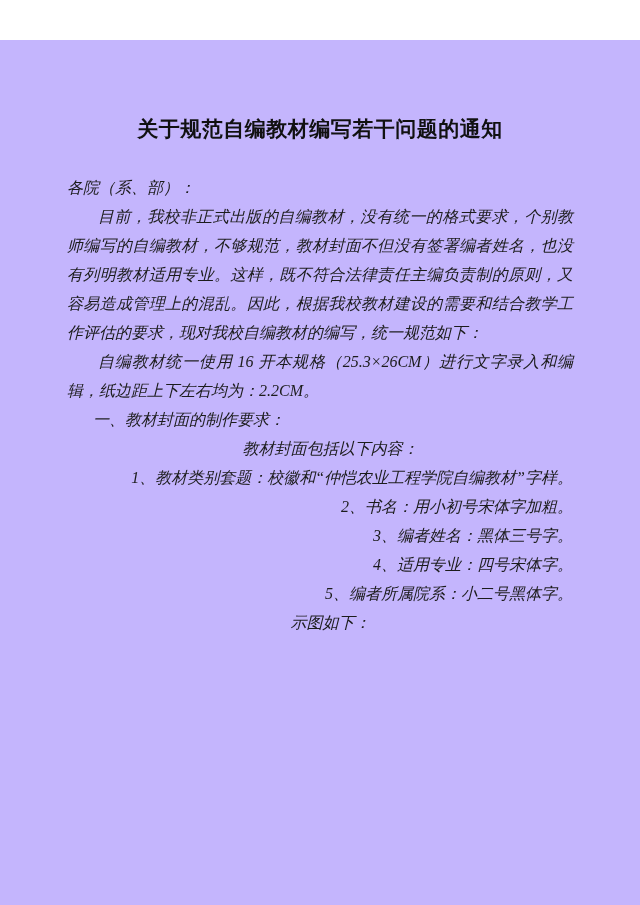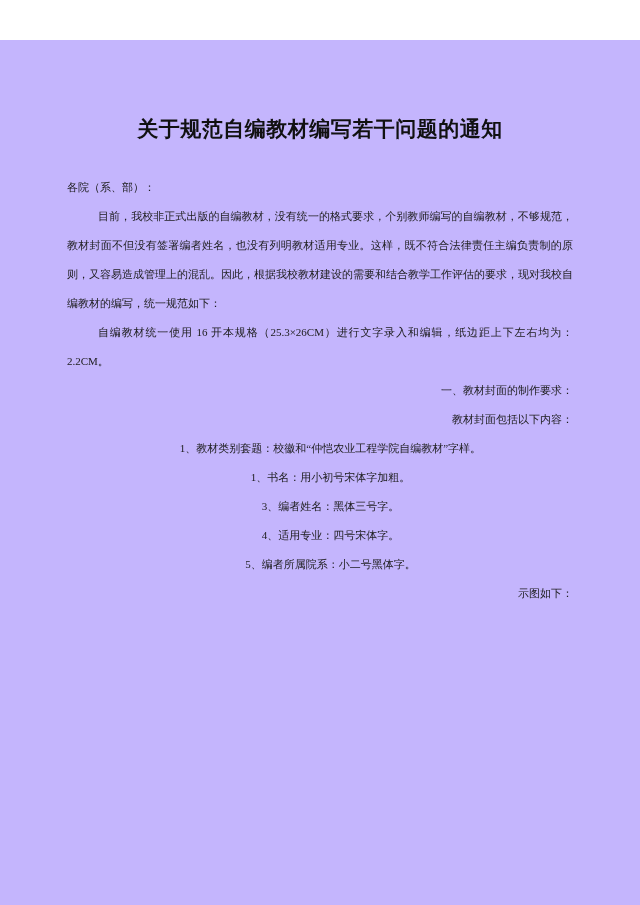--- a/index.html
+++ b/index.html
@@ -29,34 +29,35 @@
     line-height: 26px;
     color: #111111;
     letter-spacing: 0.5px;
   }
   .doc-body {
     position: absolute;
     top: 133px;
     left: 67px;
     width: 506px;
     font-family: "Liberation Serif", "DejaVu Serif", serif;
-    font-size: 11px;
+    font-size: 16px;
     line-height: 29px;
     text-align: justify;
     text-justify: inter-ideograph;
+    font-style: italic;
   }
   .doc-body p {
     margin: 0;
     padding: 0;
   }
   .salutation { text-indent: 0; }
   .para { text-indent: 31px; }
-  .heading { text-indent: 26px; text-align: right; }
-  .intro, .closing { text-indent: 21px; text-align: right; }
-  .list-item { text-indent: 21px; text-align: center; }
+  .heading { text-indent: 26px; text-align: left; }
+  .intro, .closing { text-indent: 21px; text-align: center; }
+  .list-item { text-indent: 21px; text-align: right; }
   .page-number {
     position: absolute;
     top: 866px;
     left: 0;
     width: 100%;
     text-align: center;
     font-family: "Liberation Serif", "DejaVu Serif", serif;
     font-size: 13px;
     line-height: 20px;
     color: #222222;
@@ -77,21 +78,21 @@
 
     <p class="para">自编教材统一使用 16 开本规格（25.3×26CM）进行文字录入和编辑，纸边距上下左右均为：2.2CM。</p>
 
 
     <p class="heading">一、教材封面的制作要求：</p>
 
     <p class="intro">教材封面包括以下内容：</p>
 
     <p class="list-item">1、教材类别套题：校徽和“仲恺农业工程学院自编教材”字样。</p>
 
-    <p class="list-item">1、书名：用小初号宋体字加粗。</p>
+    <p class="list-item">2、书名：用小初号宋体字加粗。</p>
 
     <p class="list-item">3、编者姓名：黑体三号字。</p>
 
     <p class="list-item">4、适用专业：四号宋体字。</p>
 
     <p class="list-item">5、编者所属院系：小二号黑体字。</p>
 
 
     <p class="closing">示图如下：</p>
 

